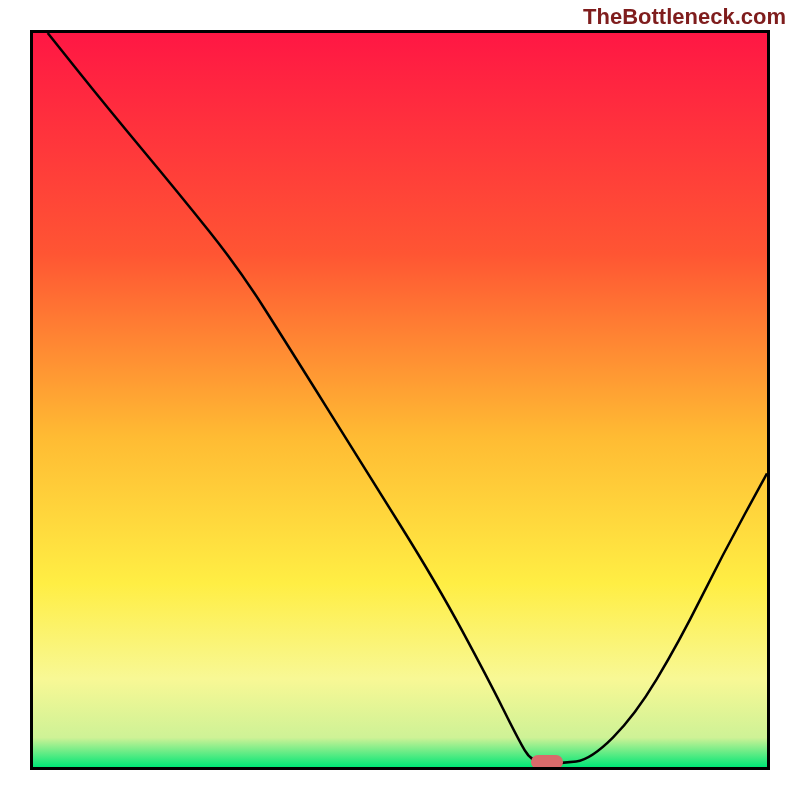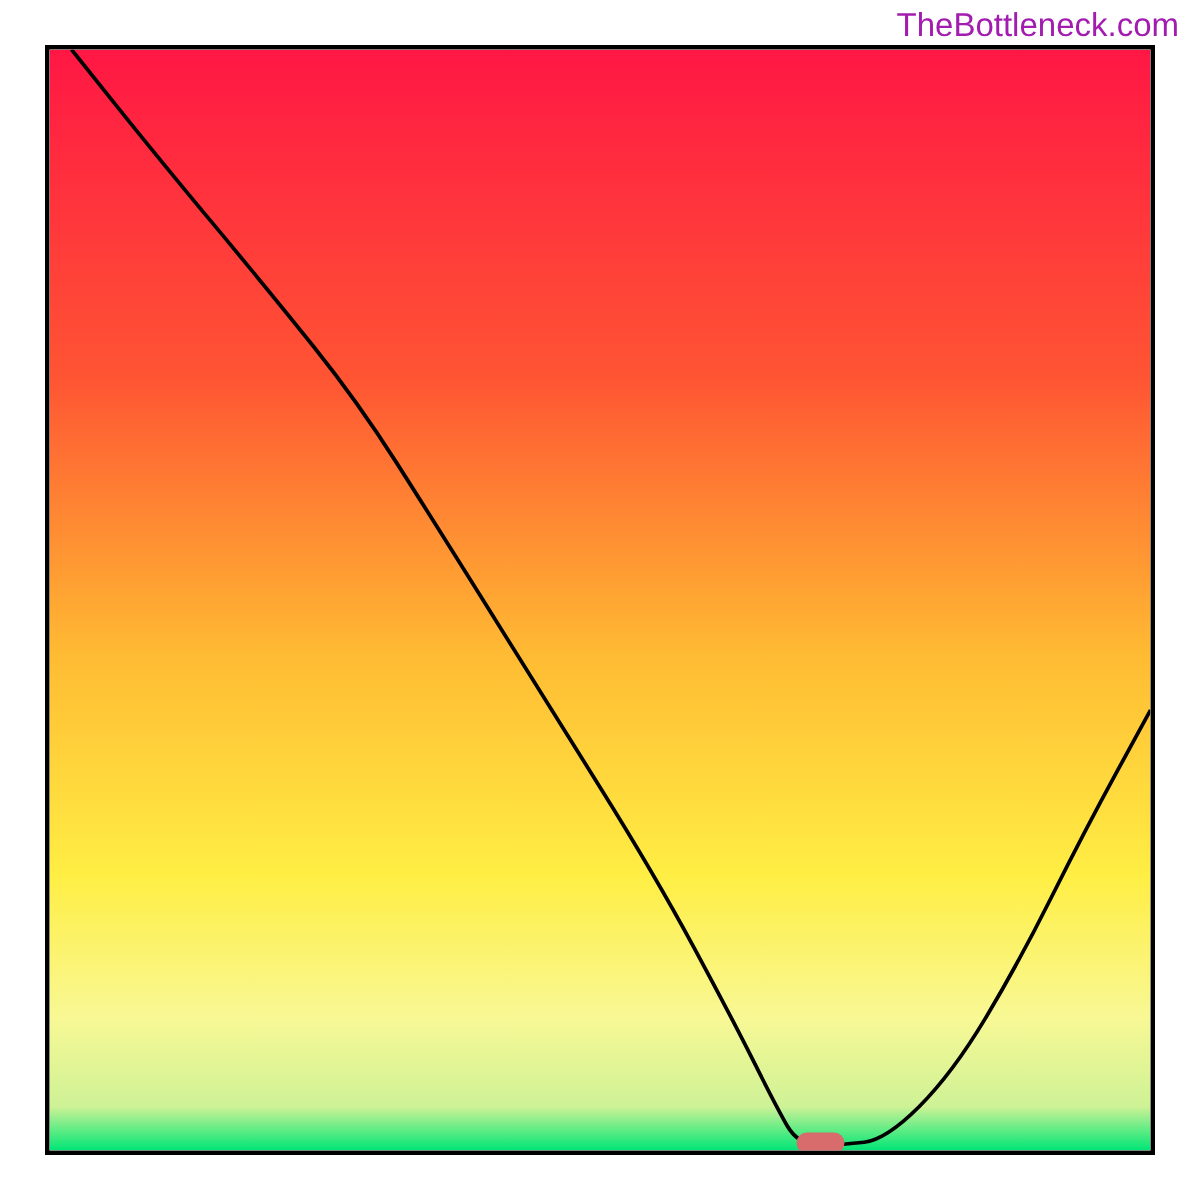--- a/index.html
+++ b/index.html
@@ -11,22 +11,22 @@
   .container {
     width: 800px;
     height: 800px;
     position: relative;
   }
   .watermark {
     position: absolute;
     top: 4px;
     right: 14px;
     font-size: 22px;
-    font-weight: normal;
-    color: #a21caf;
+    font-weight: bold;
+    color: #7f1d1d;
     z-index: 10;
   }
   .plot-area {
     position: absolute;
     left: 30px;
     top: 30px;
     width: 740px;
     height: 740px;
     border: 3px solid #000000;
     box-sizing: border-box;

